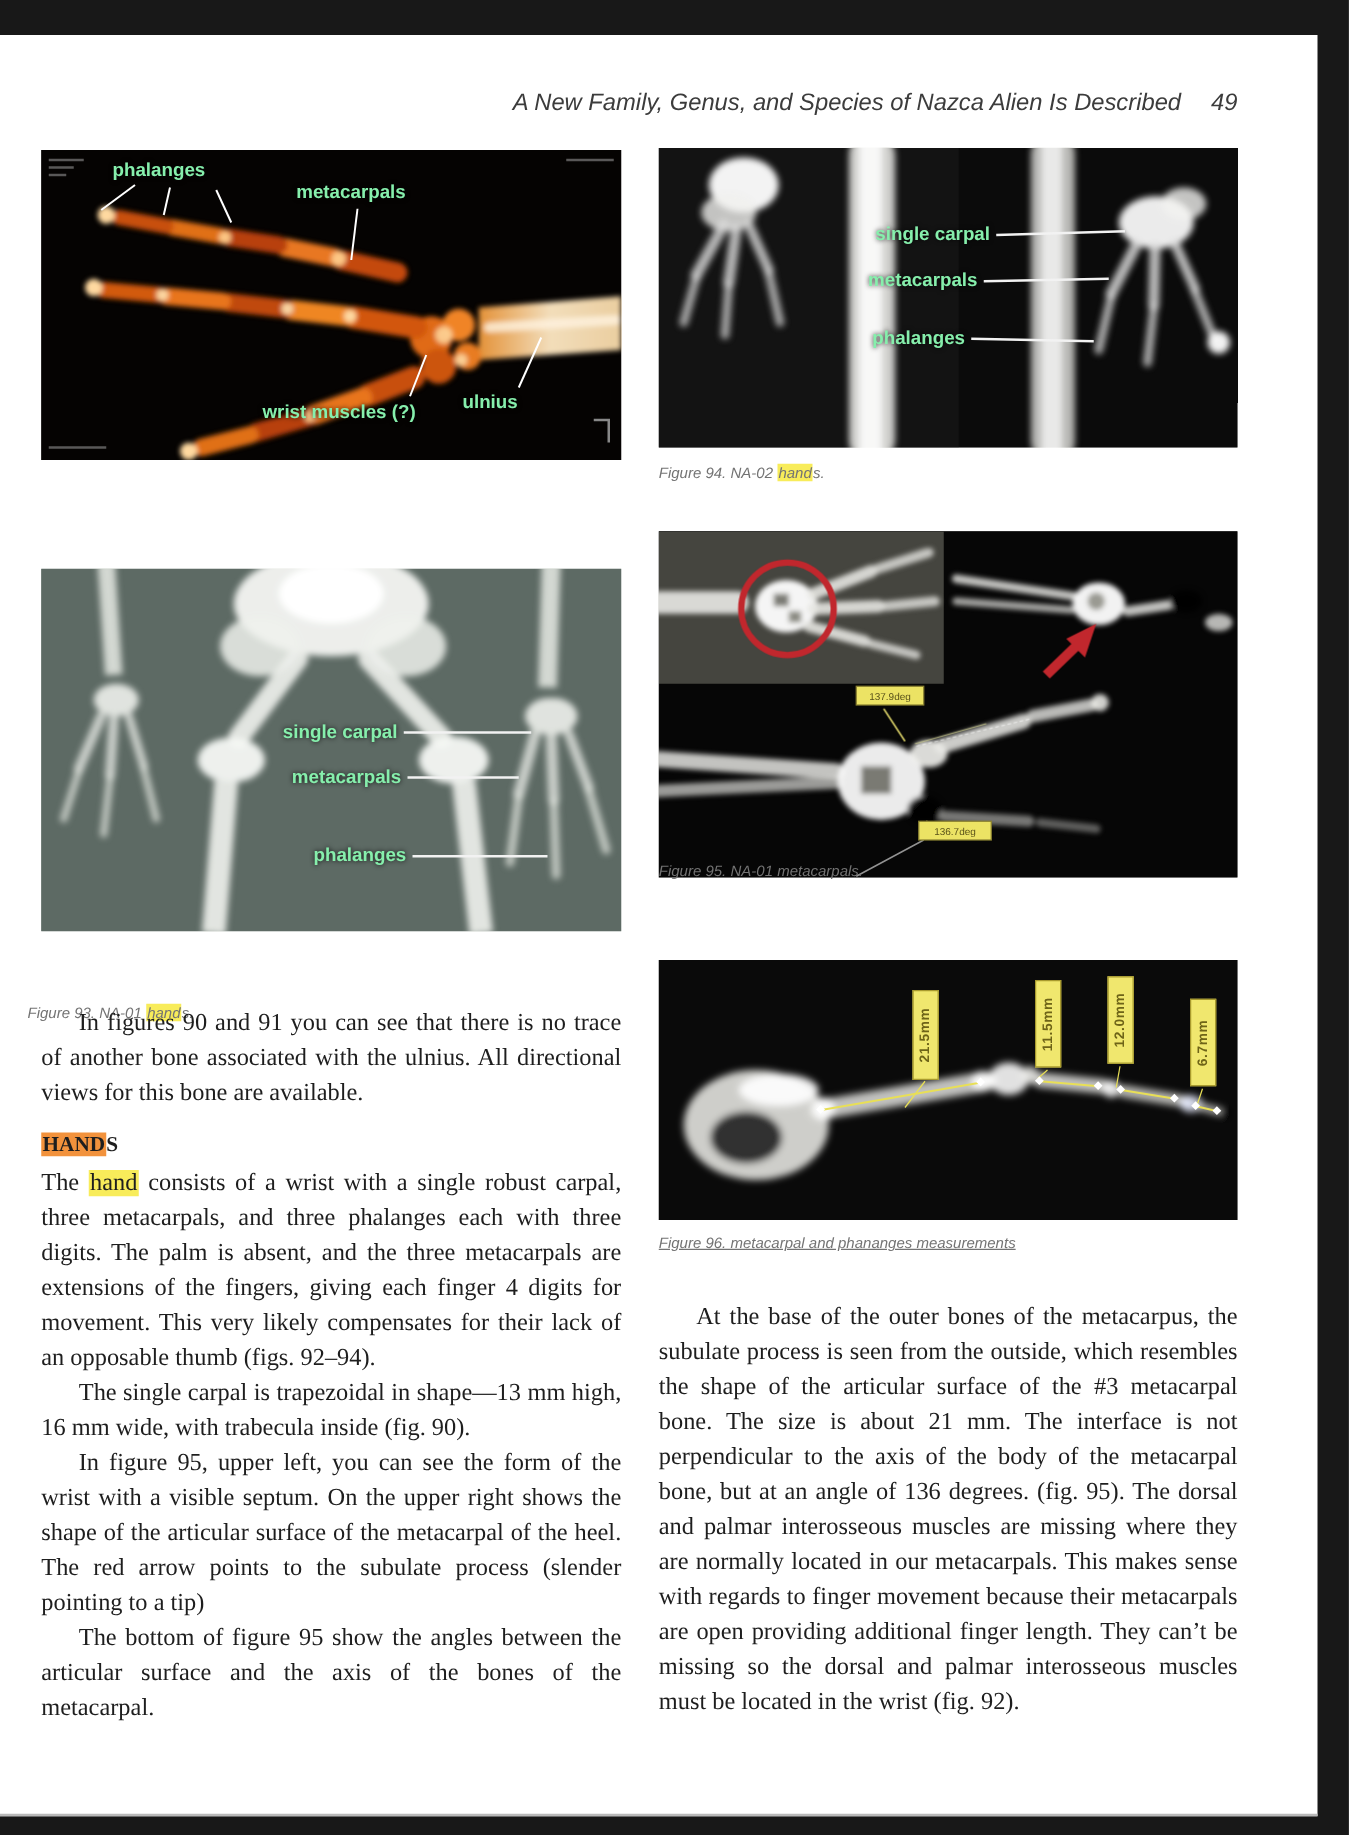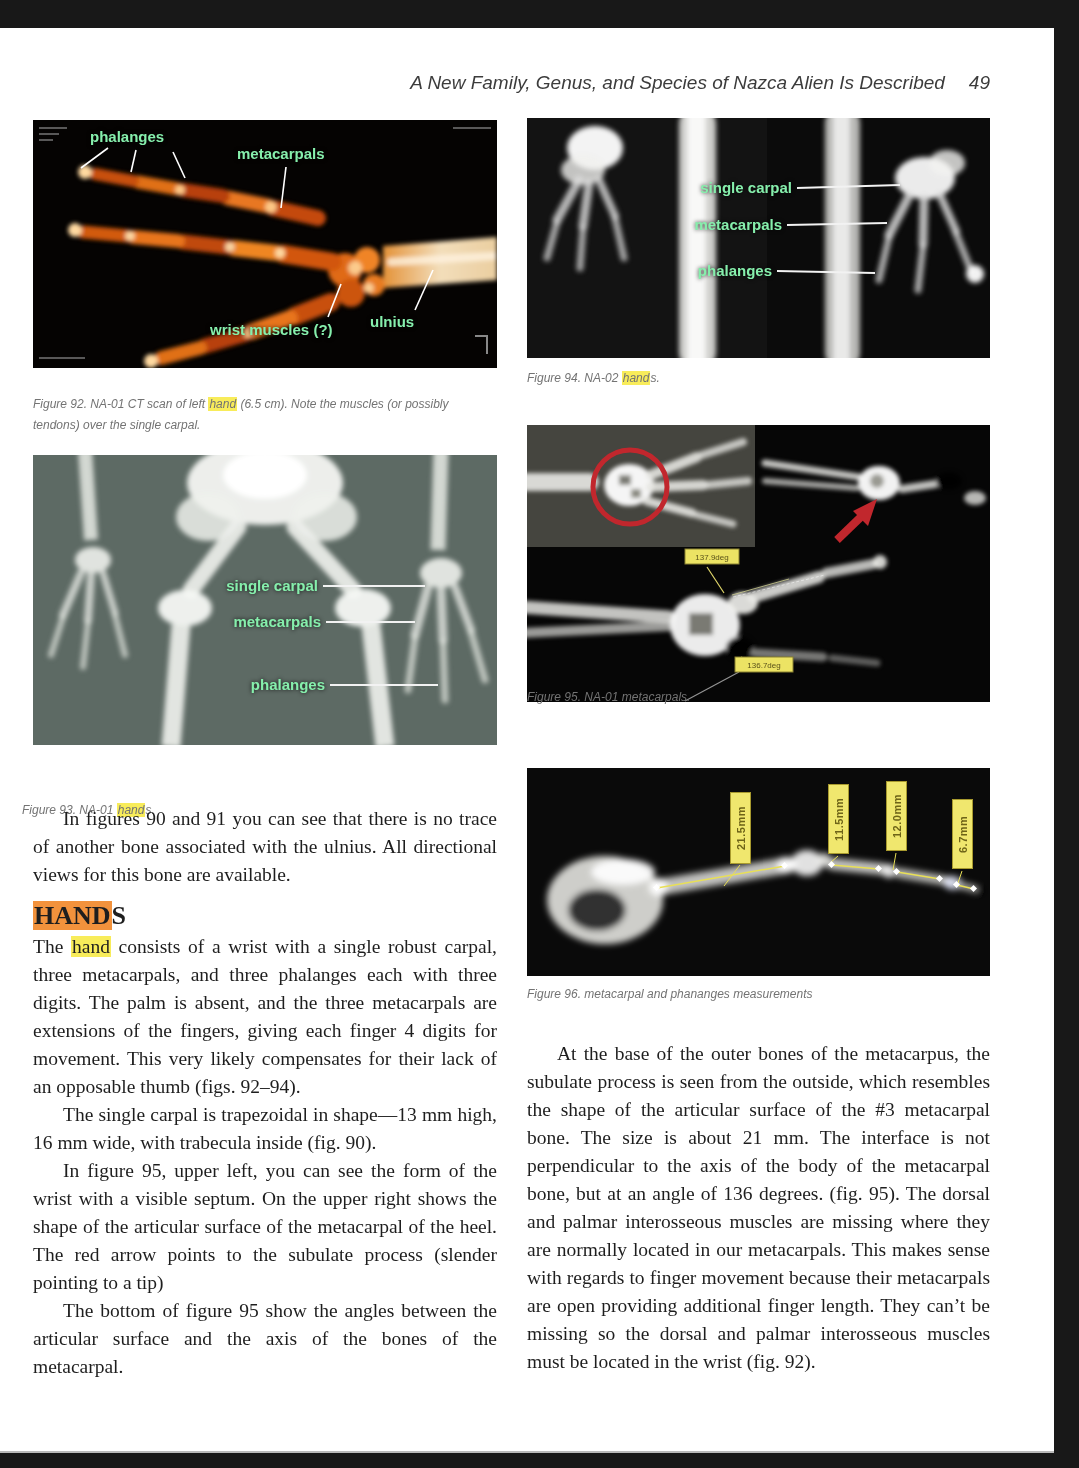--- a/index.html
+++ b/index.html
@@ -16,21 +16,21 @@
   .fig-label.ra { text-align:left; }
 
   .caption { position:absolute; font-style:italic; font-size:12px; line-height:21px; color:#737373; }
   .hl-y { background:#f8ec5a; padding:0 1px; }
   .hl-o { background:#f2923c; padding:0 1px; }
 
   .body-col { position:absolute; font-family:"Liberation Serif",serif; font-size:19.5px; line-height:28px; color:#1e1e1e; text-align:justify; }
   .body-col p { margin:0; }
   .body-col p.ind { text-indent:30px; }
   .body-col p.gap-after { margin-bottom:13px; }
-  .hands-heading { font-family:"Liberation Serif",serif; font-size:26px; font-weight:700; color:#1e1e1e; margin:0 0 3px 0; }
+  .hands-heading { font-family:"Liberation Serif",serif; font-size:17px; font-weight:700; color:#1e1e1e; margin:0 0 3px 0; }
 
   .mtag { position:absolute; width:21px; background:#f0e76e; border:1px solid #a89a2e; color:#6e6418;
           font-weight:700; font-size:11px; writing-mode:vertical-rl; transform:rotate(180deg);
           display:flex; align-items:center; justify-content:center; letter-spacing:.5px; }
 </style>
 </head>
 <body>
 
 <div class="screen">
   <div class="page">
@@ -108,23 +108,20 @@
           <line x1="6" y1="238" x2="52" y2="238"></line>
         </g>
         <path d="M442,216 h12 v18" fill="none" stroke="#888888" stroke-width="2"></path>
       </svg>
       <span class="fig-label" style="left:57px; top:8px;">phalanges</span>
       <span class="fig-label" style="left:204px; top:25px;">metacarpals</span>
       <span class="fig-label" style="left:177px; top:201px;">wrist muscles (?)</span>
       <span class="fig-label" style="left:337px; top:193px;">ulnius</span>
     </div>
 
-    <div class="caption" style="left:33px; top:366px; width:464px;">
-      <span>Figure 92. NA-01 CT scan of left </span><span class="hl-y">hand</span><span> (6.5 cm). Note the muscles (or possibly tendons) over the single carpal.</span>
-    </div>
 
     <div class="figure" style="left:33px; top:427px; width:464px; height:290px; background:#5d6a64;">
       <svg width="464" height="290" viewBox="0 0 464 290">
         <defs>
             <filter id="b93">
               <feGaussianBlur stdDeviation="2.6"></feGaussianBlur>
             </filter>
           </defs>
         <rect width="464" height="290" fill="#5d6a64"></rect>
         <g filter="url(#b93)">
@@ -344,20 +341,20 @@
           <rect x="427" y="114" width="5" height="5" transform="rotate(45 429.5 116.5)"></rect>
           <rect x="444" y="118" width="5" height="5" transform="rotate(45 446.5 120.5)"></rect>
         </g>
       </svg>
       <div class="mtag" style="left:203px; top:24px; height:72px;">21.5mm</div>
       <div class="mtag" style="left:301px; top:16px; height:70px;">11.5mm</div>
       <div class="mtag" style="left:359px; top:13px; height:70px;">12.0mm</div>
       <div class="mtag" style="left:425px; top:31px; height:70px;">6.7mm</div>
     </div>
 
-    <div class="caption" style="left:527px; top:956px; width:463px;">Figure 96. metacarpal and phananges measurements</div>
+    <div class="caption" style="left:527px; top:956px; width:463px;text-decoration:underline;">Figure 96. metacarpal and phananges measurements</div>
 
     <div class="body-col" style="left:527px; top:1012px; width:463px;">
       <p class="ind">At the base of the outer bones of the metacarpus, the subulate process is seen from the outside, which resembles the shape of the articular surface of the #3 metacarpal bone. The size is about 21 mm. The interface is not perpendicular to the axis of the body of the metacarpal bone, but at an angle of 136 degrees. (fig. 95). The dorsal and palmar interosseous muscles are missing where they are normally located in our metacarpals. This makes sense with regards to finger movement because their metacarpals are open providing additional finger length. They can’t be missing so the dorsal and palmar interosseous muscles must be located in the wrist (fig. 92).</p>
     </div>
 
   </div>
 </div>
 
 </body></html>

